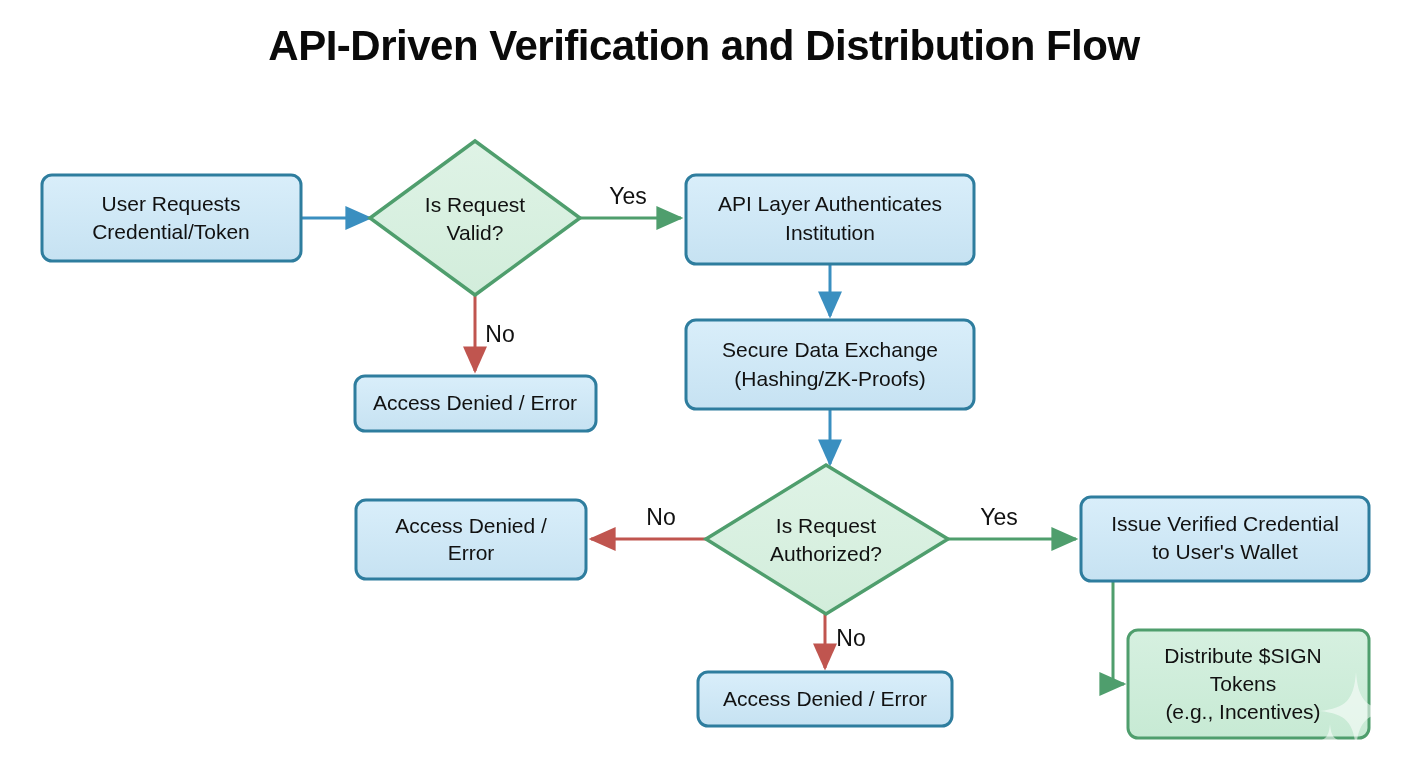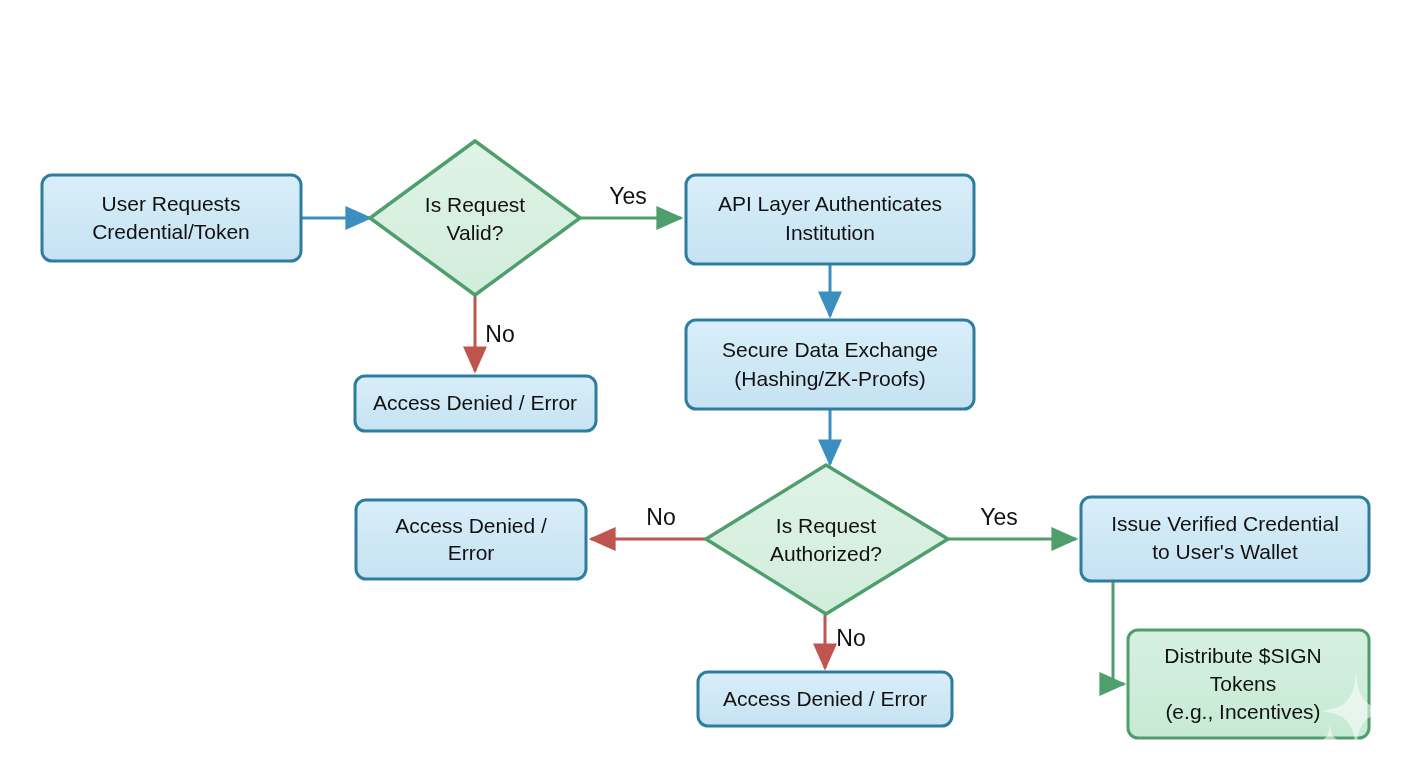--- a/index.html
+++ b/index.html
@@ -62,20 +62,21 @@
   .edge-line {
     fill: none;
     stroke-width: 3;
   }
 </style>
 </head>
 <body>
 
 <div id="diagram-root">
 
+  <div class="chart-title">API-Driven Verification and Distribution Flow</div>
 
   <svg id="flow-svg" viewBox="0 0 1408 768">
     <defs>
       <linearGradient id="gradProcess" x1="0" y1="0" x2="0" y2="1">
         <stop offset="0%" stop-color="#d9eefa"></stop>
         <stop offset="100%" stop-color="#c6e2f2"></stop>
       </linearGradient>
       <linearGradient id="gradDecision" x1="0" y1="0" x2="0" y2="1">
         <stop offset="0%" stop-color="#dff3e6"></stop>
         <stop offset="100%" stop-color="#d2eddb"></stop>

